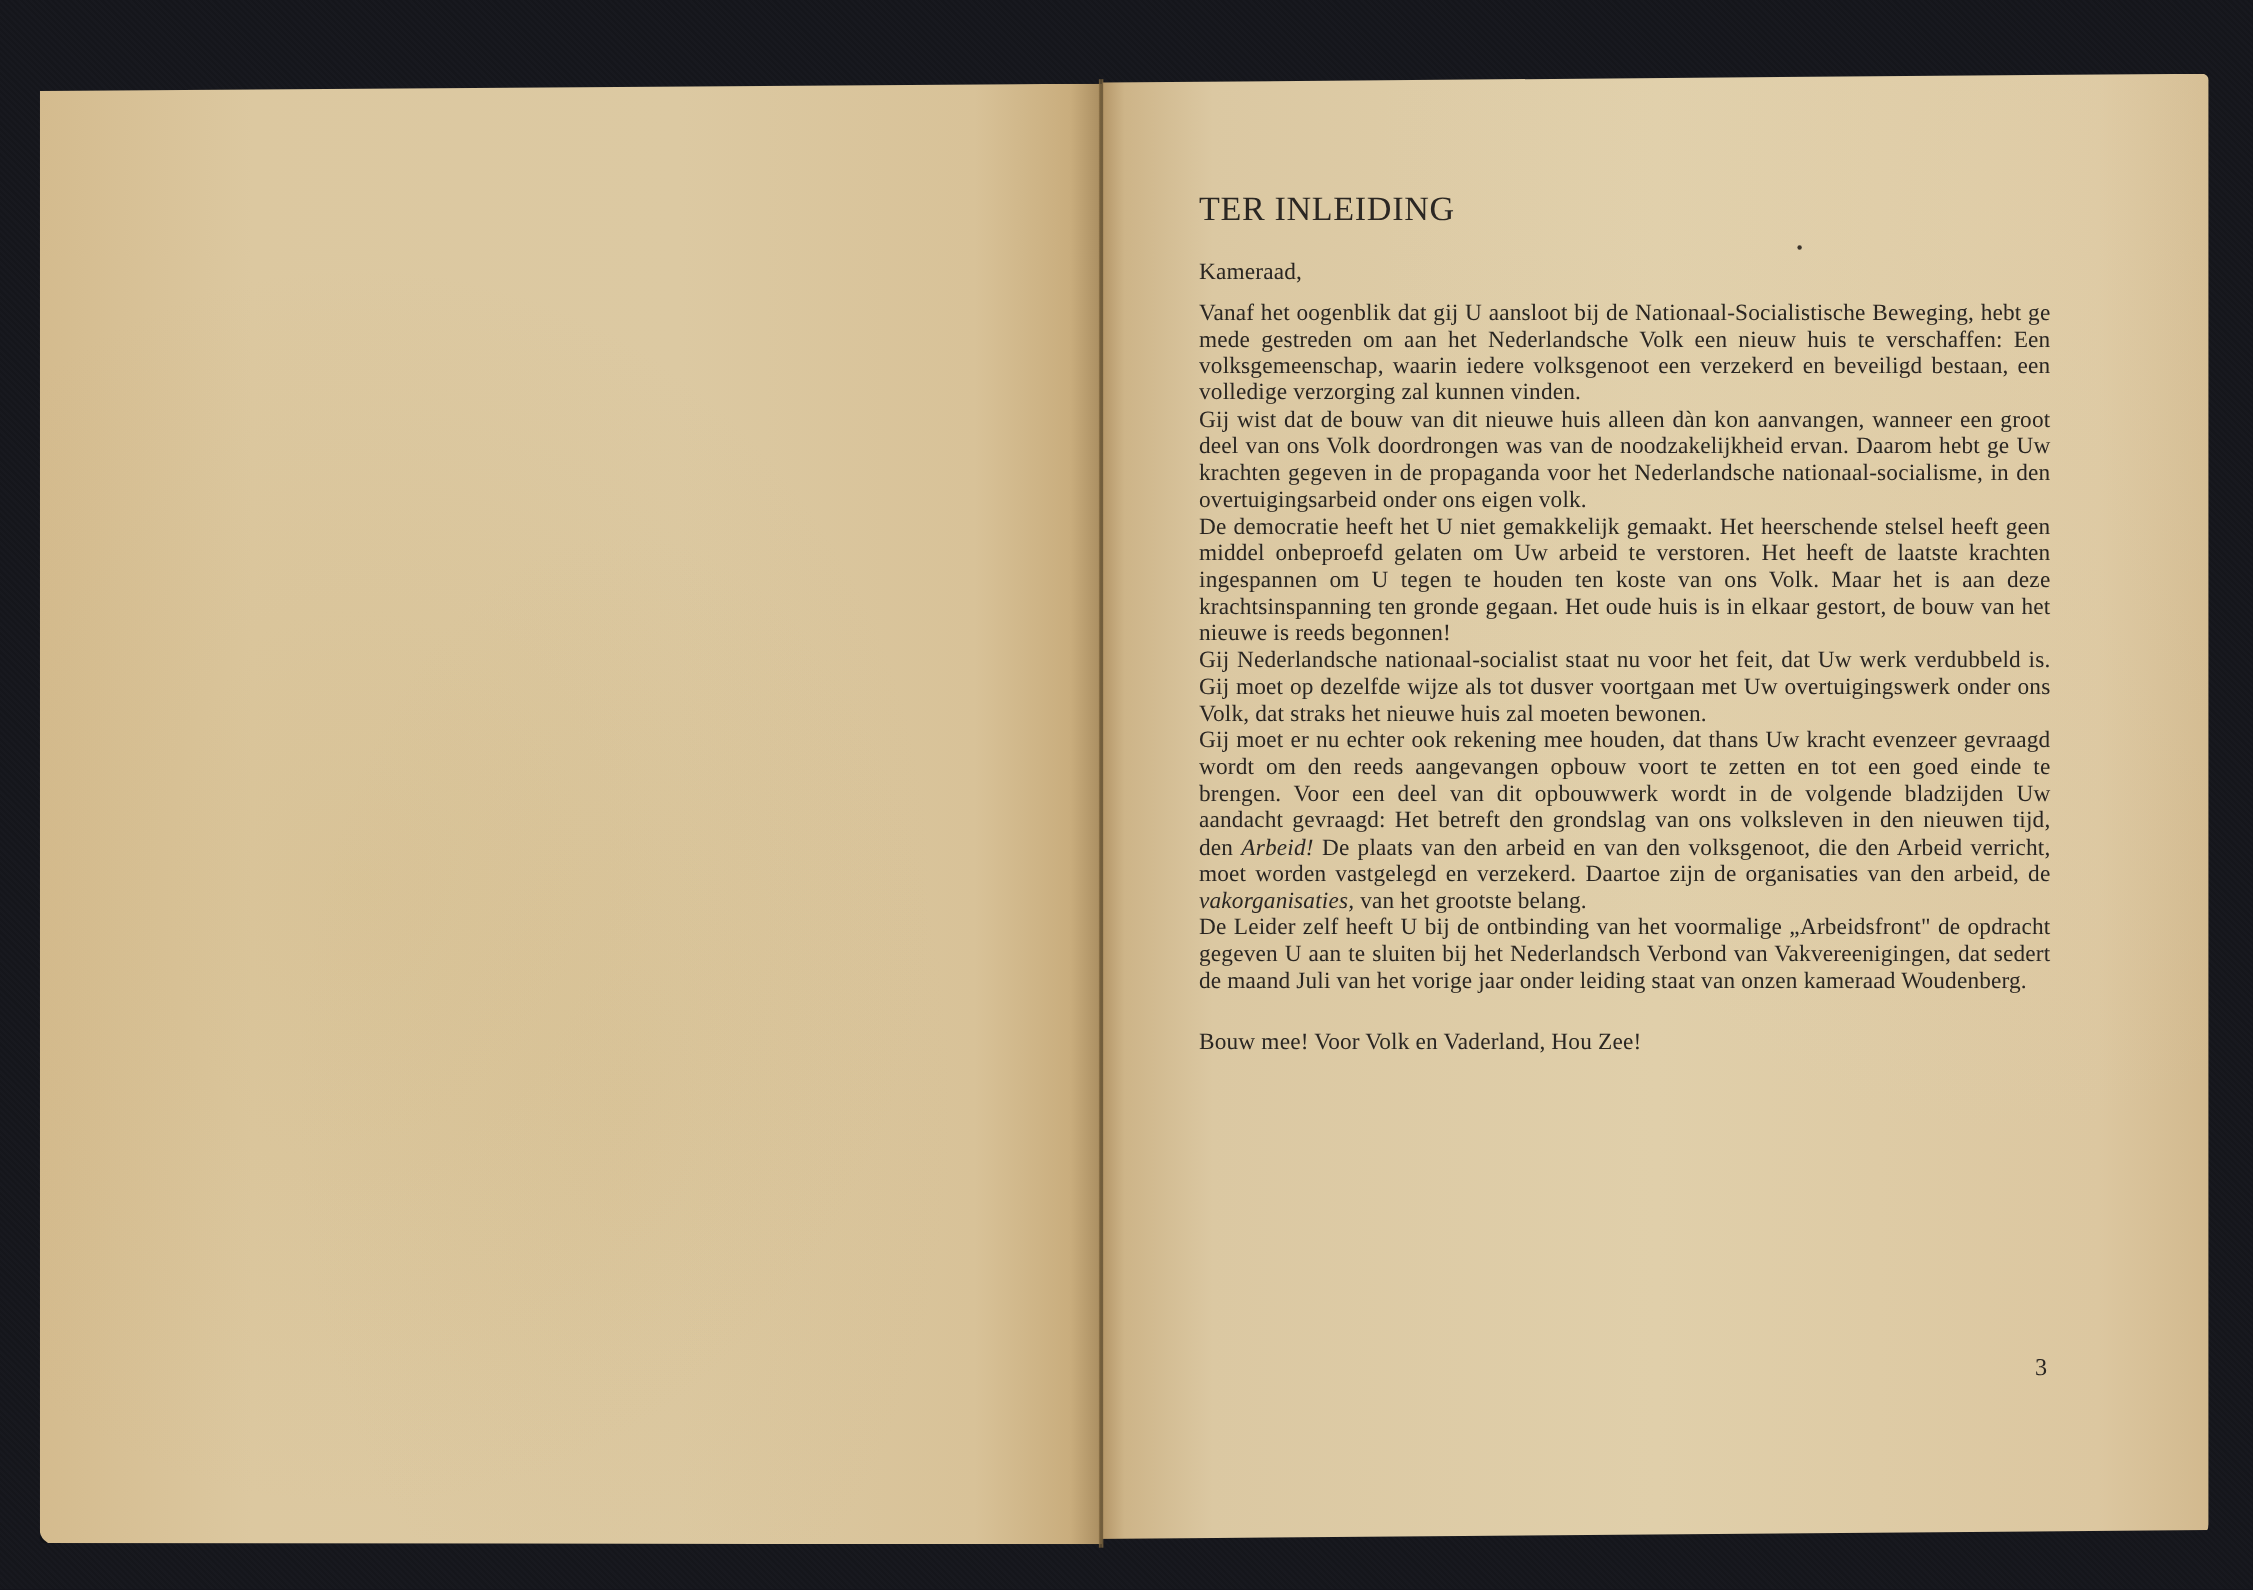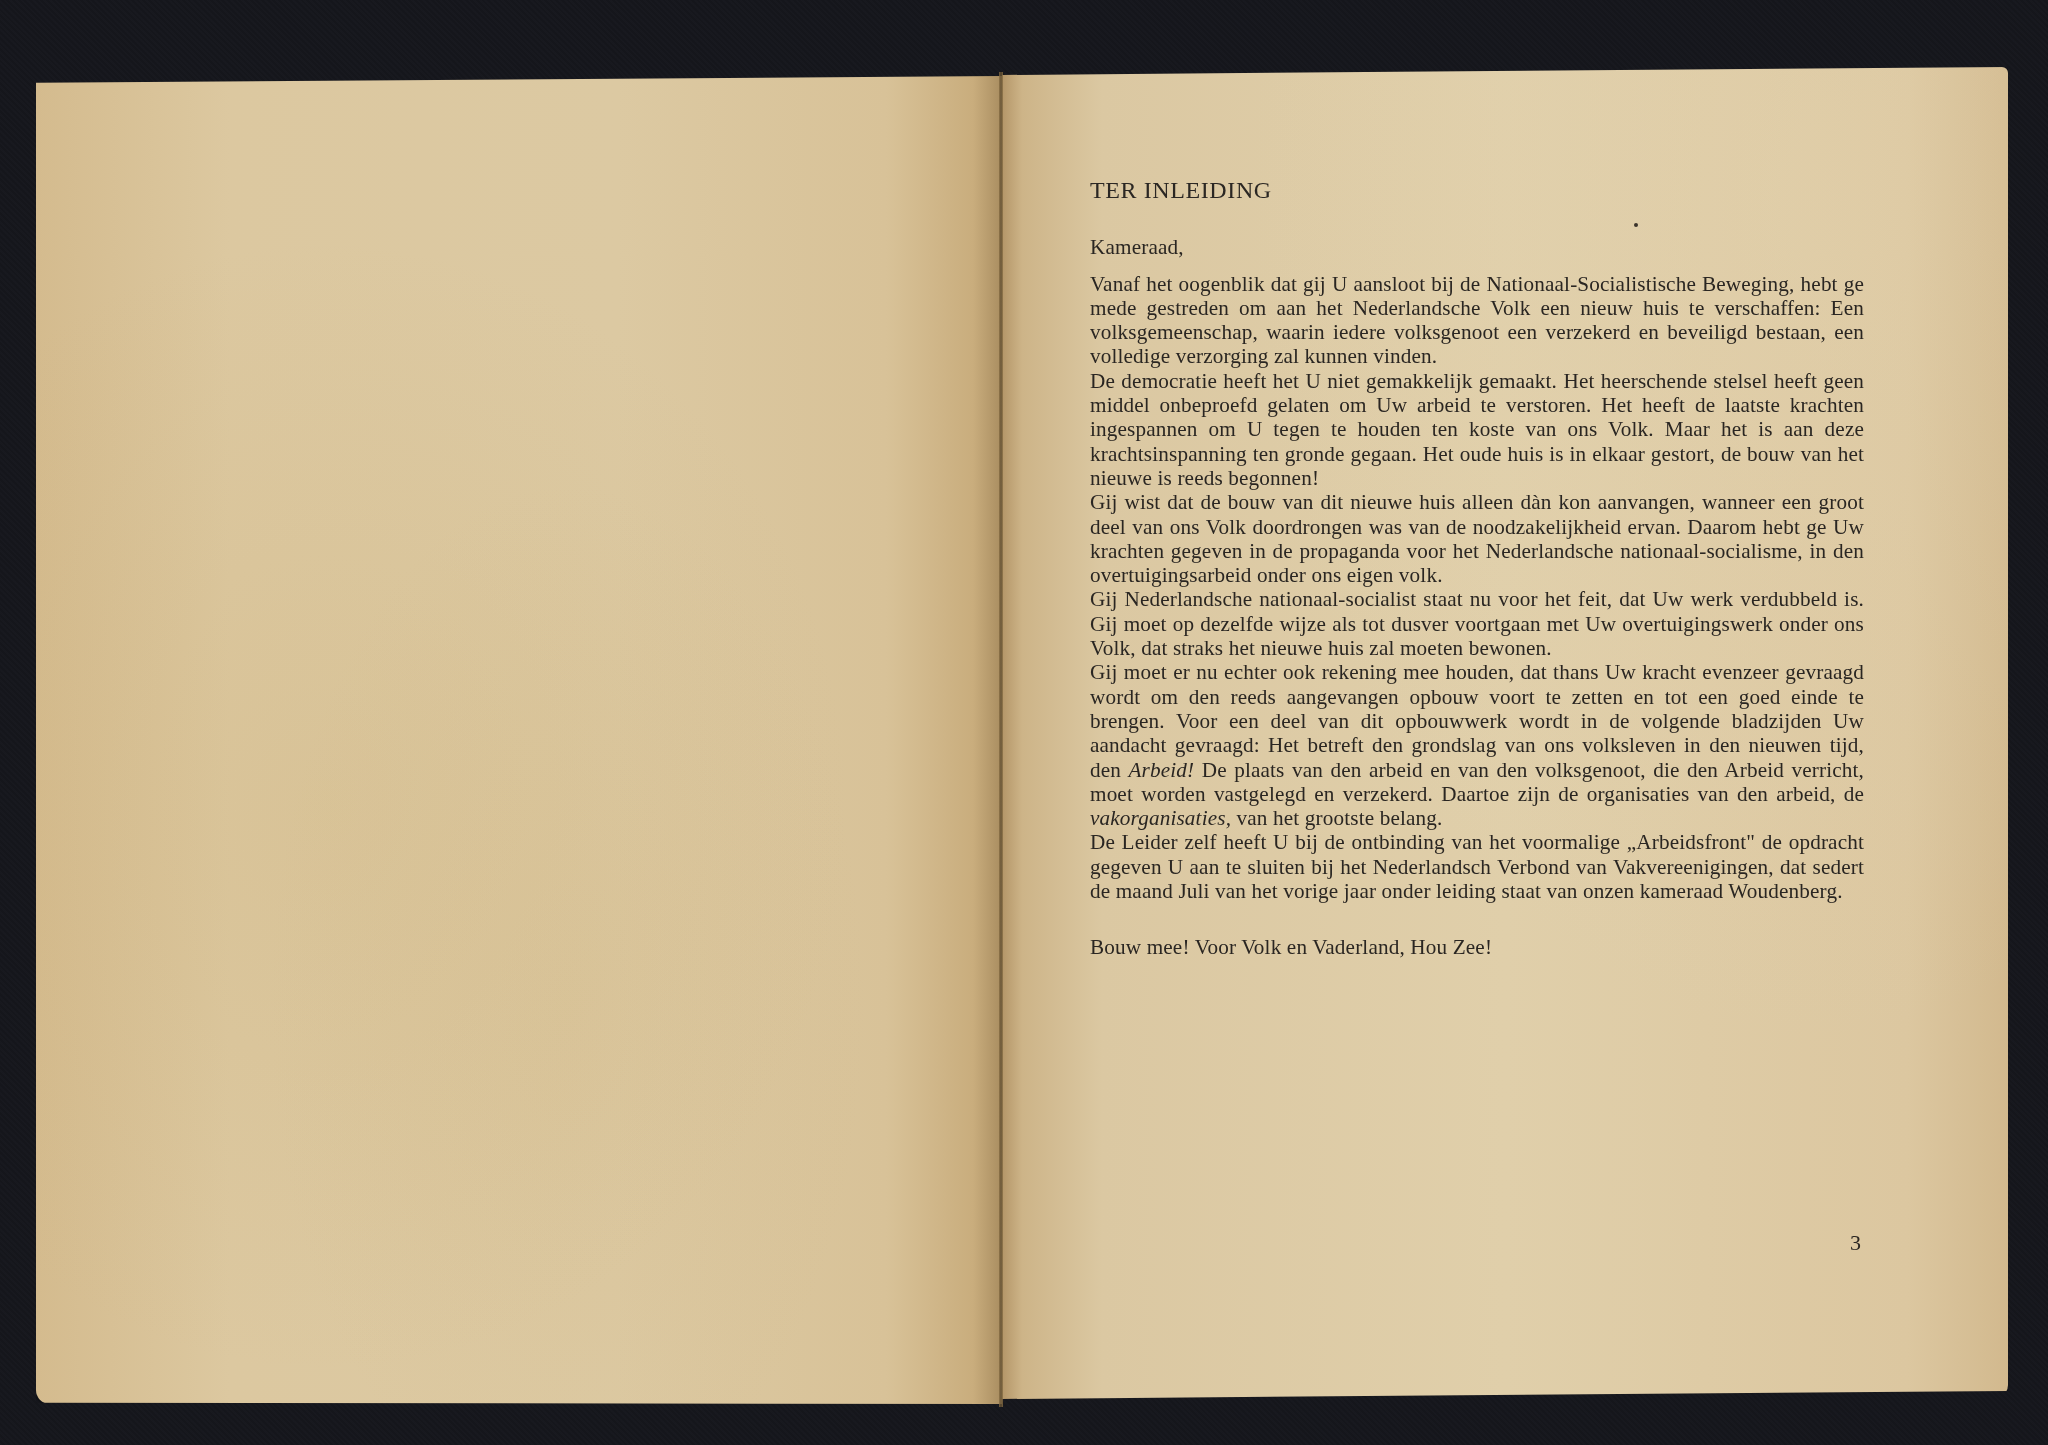--- a/index.html
+++ b/index.html
@@ -42,21 +42,21 @@
       opacity: 0.8;
     }
     .text-block {
       position: absolute; left: 1090px; top: 170px; width: 774px;
       color: #2a2622;
       font-size: 21.2px;
       line-height: 24.3px;
       letter-spacing: 0.15px;
     }
     .heading {
-      font-size: 24px; letter-spacing: 0.6px; margin: 8px 0 33px 0;
+      font-size: 31px; letter-spacing: 0.6px; margin: 8px 0 33px 0;
       color: #2b2723;
     }
     .salutation { margin-bottom: 12px; }
     .para { text-align: justify; text-align-last: left; }
     .closing { margin-top: 32px; }
     .page-number {
       position: absolute; left: 1850px; top: 1230px;
       font-size: 22px; color: #2a2622;
     }
     .dot {
@@ -73,22 +73,22 @@
 <div class="page page-left"></div>
 <div class="page page-right"></div>
 <div class="spine"></div>
 <div class="dot"></div>
 
 <div class="text-block">
   <div class="heading">TER INLEIDING</div>
   <div class="salutation">Kameraad,</div>
 
   <div class="para">Vanaf het oogenblik dat gij U aansloot bij de Nationaal-Socialistische Beweging, hebt ge mede gestreden om aan het Nederlandsche Volk een nieuw huis te verschaffen: Een volksgemeenschap, waarin iedere volksgenoot een verzekerd en beveiligd bestaan, een volledige verzorging zal kunnen vinden.</div>
+  <div class="para">Gij wist dat de bouw van dit nieuwe huis alleen dàn kon aanvangen, wanneer een groot deel van ons Volk doordrongen was van de noodzakelijkheid ervan. Daarom hebt ge Uw krachten gegeven in de propaganda voor het Nederlandsche nationaal-socialisme, in den overtuigingsarbeid onder ons eigen volk.</div>
   <div class="para">De democratie heeft het U niet gemakkelijk gemaakt. Het heerschende stelsel heeft geen middel onbeproefd gelaten om Uw arbeid te verstoren. Het heeft de laatste krachten ingespannen om U tegen te houden ten koste van ons Volk. Maar het is aan deze krachtsinspanning ten gronde gegaan. Het oude huis is in elkaar gestort, de bouw van het nieuwe is reeds begonnen!</div>
-  <div class="para">Gij wist dat de bouw van dit nieuwe huis alleen dàn kon aanvangen, wanneer een groot deel van ons Volk doordrongen was van de noodzakelijkheid ervan. Daarom hebt ge Uw krachten gegeven in de propaganda voor het Nederlandsche nationaal-socialisme, in den overtuigingsarbeid onder ons eigen volk.</div>
   <div class="para">Gij Nederlandsche nationaal-socialist staat nu voor het feit, dat Uw werk verdubbeld is. Gij moet op dezelfde wijze als tot dusver voortgaan met Uw overtuigingswerk onder ons Volk, dat straks het nieuwe huis zal moeten bewonen.</div>
 
   <div class="para"><span>Gij moet er nu echter ook rekening mee houden, dat thans Uw kracht evenzeer gevraagd wordt om den reeds aangevangen opbouw voort te zetten en tot een goed einde te brengen. Voor een deel van dit opbouwwerk wordt in de volgende bladzijden Uw aandacht gevraagd: Het betreft den grondslag van ons volksleven in den nieuwen tijd, den </span><em>Arbeid!</em><span> De plaats van den arbeid en van den volksgenoot, die den Arbeid verricht, moet worden vastgelegd en verzekerd. Daartoe zijn de organisaties van den arbeid, de </span><em>vakorganisaties,</em><span> van het grootste belang.</span></div>
 
   <div class="para">De Leider zelf heeft U bij de ontbinding van het voormalige „Arbeidsfront" de opdracht gegeven U aan te sluiten bij het Nederlandsch Verbond van Vakvereenigingen, dat sedert de maand Juli van het vorige jaar onder leiding staat van onzen kameraad Woudenberg.</div>
 
   <div class="closing">Bouw mee! Voor Volk en Vaderland, Hou Zee!</div>
 </div>
 
 <div class="page-number">3</div>

